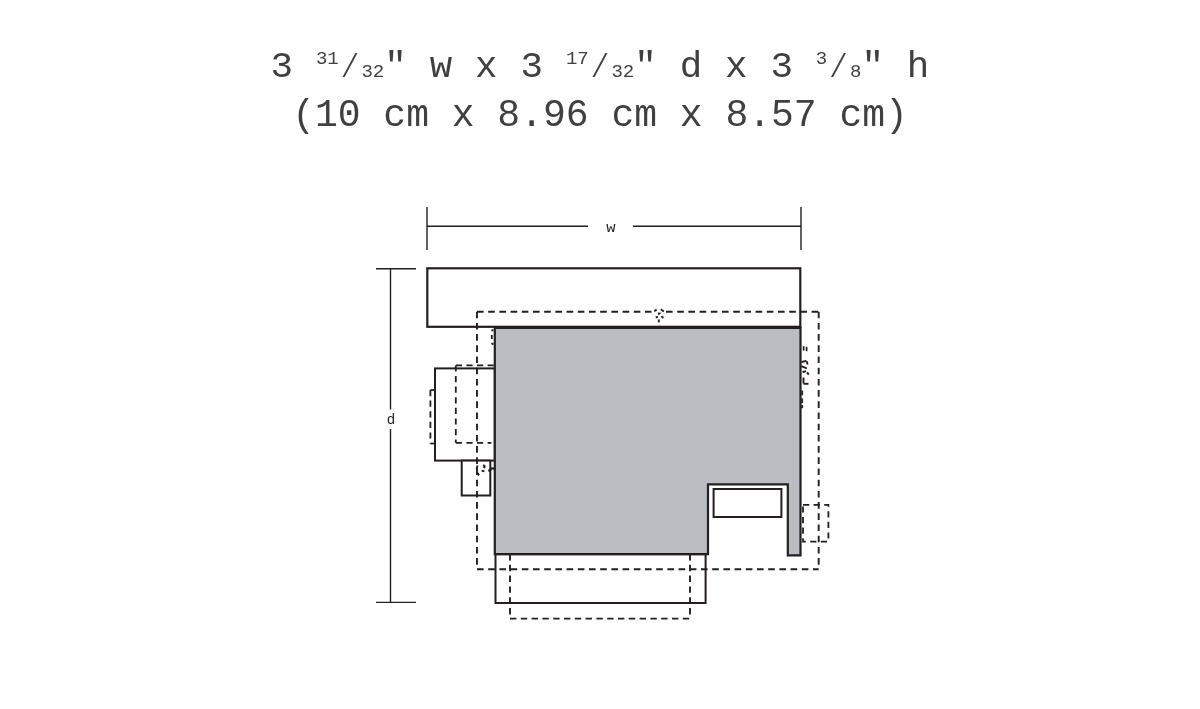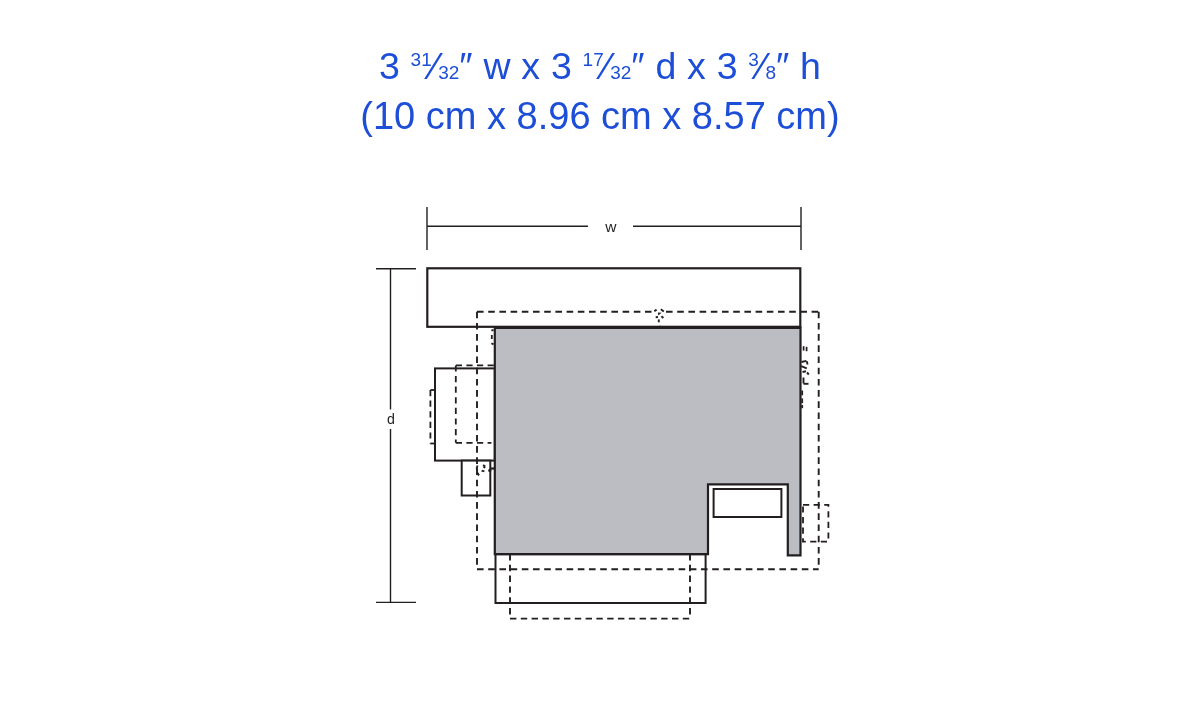--- a/index.html
+++ b/index.html
@@ -1,17 +1,17 @@
 <!DOCTYPE html>
 <html><head>
 <meta charset="utf-8">
 <style>
 html,body{margin:0;padding:0;background:#fff;}
 #page{position:relative;width:1200px;height:709px;background:#fff;overflow:hidden;
-  font-family:Liberation Sans, sans-serif;color:#1d4ed8;}
+  font-family:Liberation Mono, monospace;color:#404040;}
 .t1{position:absolute;left:0;top:40.5px;width:1200px;text-align:center;font-size:37.5px;line-height:37.5px;letter-spacing:0.2px;}
 .t2{position:absolute;left:0;top:97px;width:1200px;text-align:center;font-size:38px;line-height:38px;}
 .fn{font-size:19px;vertical-align:13.4px;letter-spacing:0;}
 .fd{font-size:19px;letter-spacing:0;}
 svg{position:absolute;left:0;top:0;}
 </style>
 </head>
 <body>
 <div id="page">
 

